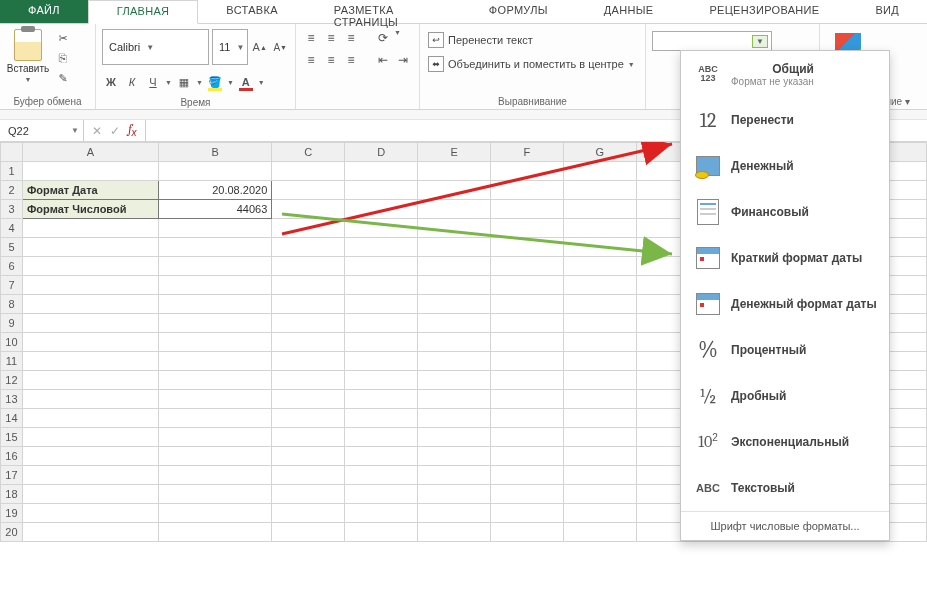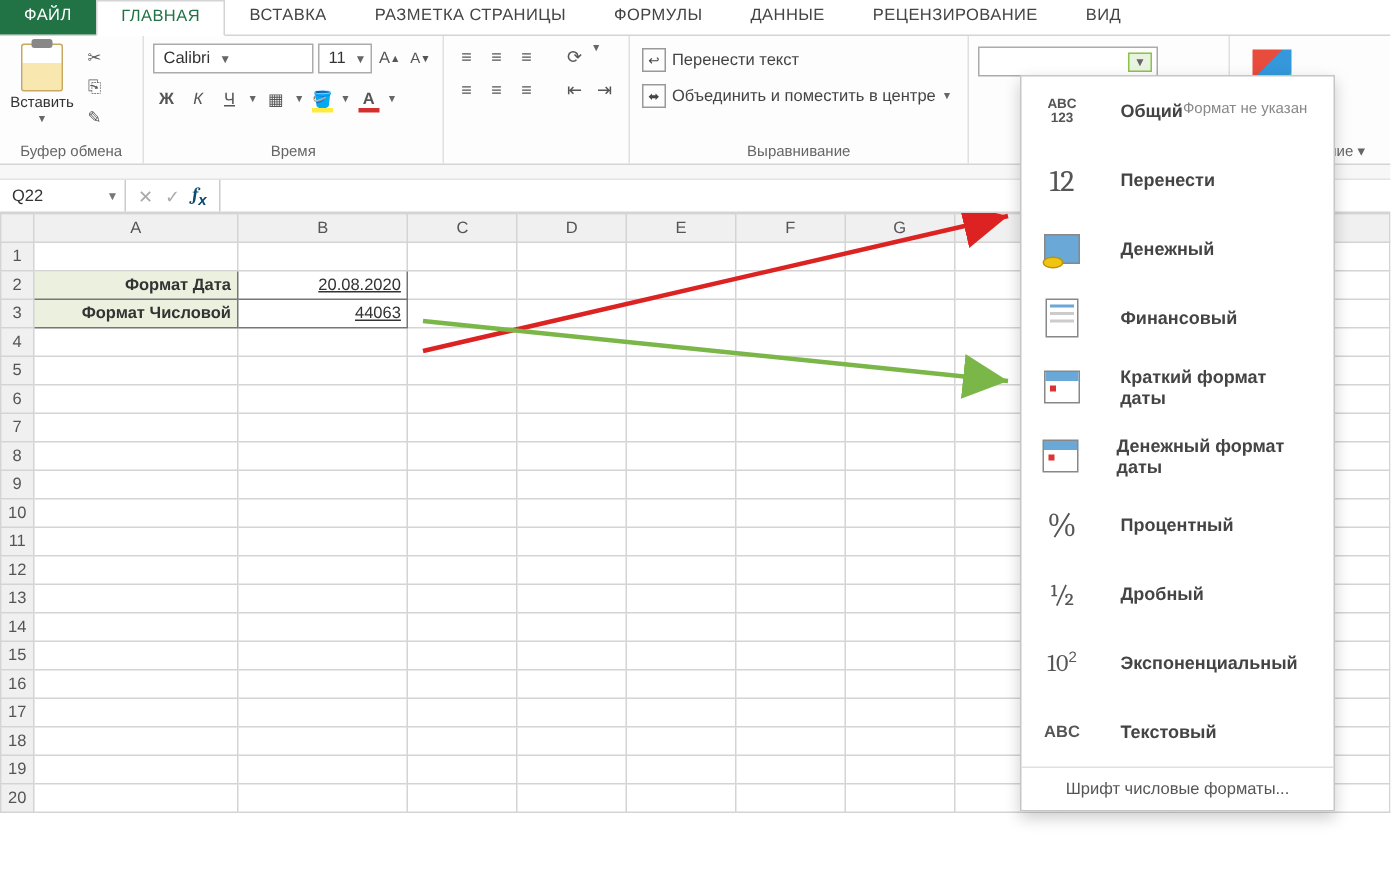--- a/index.html
+++ b/index.html
@@ -1,74 +1,74 @@
 <!DOCTYPE html>
 <html><head>
 <meta charset="utf-8">
 <style>
 * { margin:0; padding:0; box-sizing:border-box; font-family:'Segoe UI',Tahoma,sans-serif; }
 body { width:927px; height:591px; background:#fff; overflow:hidden; position:relative; font-size:12px; color:#333; }
 
 
 .tabs { display:flex; height:24px; background:#fff; border-bottom:1px solid #d4d4d4; }
-.tab { padding:4px 16px; font-size:11px; color:#444; cursor:pointer; text-transform:uppercase; letter-spacing:0.3px; }
+.tab { padding:4px 28px; font-size:11px; color:#444; cursor:pointer; text-transform:uppercase; letter-spacing:0.3px; }
 .tab.file { background:#217346; color:#fff; }
 .tab.active { border:1px solid #d4d4d4; border-bottom:1px solid #fff; color:#217346; background:#fff; margin-bottom:-1px; }
 
 
 .ribbon { display:flex; height:86px; border-bottom:1px solid #d4d4d4; background:#fdfdfd; }
 .grp { border-right:1px solid #e0e0e0; padding:3px 6px 2px 6px; display:flex; flex-direction:column; justify-content:space-between; }
 .grp-label { font-size:10px; color:#666; text-align:center; padding-top:2px; }
 .grp-body { display:flex; align-items:flex-start; gap:4px; flex:1; }
 
 .paste-btn { width:44px; display:flex; flex-direction:column; align-items:center; font-size:10px; gap:2px; padding-top:2px; }
 .paste-icon { width:28px; height:32px; background:linear-gradient(#fff 0 40%, #f9e7b0 40%); border:1px solid #c8a860; border-radius:2px; position:relative; }
 .paste-icon::before{content:""; position:absolute; top:-4px; left:6px; width:14px; height:6px; background:#888; border-radius:2px;}
 .mini-btn { width:18px; height:18px; border:1px solid transparent; display:flex; align-items:center; justify-content:center; color:#555; font-size:11px; }
 
 .font-row { display:flex; gap:3px; margin-bottom:4px; align-items:center; }
-.combo { border:1px solid #ababab; background:#fff; height:20px; display:flex; align-items:center; padding:0 4px 0 6px; font-size:11px; gap:6px; }
+.combo { border:1px solid #ababab; background:#fff; height:36px; display:flex; align-items:center; padding:0 4px 0 6px; font-size:11px; gap:6px; }
 .combo .caret { font-size:8px; color:#666; }
 
 .align-cell { width:18px; height:18px; display:flex; align-items:center; justify-content:center; color:#555; font-size:12px; }
 .align-row{display:flex; gap:2px;}
 
 .wrap-row { display:flex; align-items:center; gap:4px; font-size:11px; color:#444; padding:1px 2px; }
 .wrap-ico { width:16px; height:16px; border:1px solid #999; display:flex; align-items:center; justify-content:center; font-size:9px; }
 
 .numfmt-combo { width:120px; border:1px solid #ababab; height:20px; display:flex; align-items:center; justify-content:flex-end; padding:0 3px; background:#fff; }
 .numfmt-combo .caret { font-size:8px; color:#666; background:#e8f3e0; border:1px solid #8bc34a; padding:1px 3px; }
 
 .styles-ico { width:26px; height:36px; background:linear-gradient(135deg,#e74c3c 0 33%,#3498db 33% 66%,#2ecc71 66%); }
 
 
 .formula-row { display:flex; height:22px; border-bottom:1px solid #d4d4d4; align-items:stretch; }
 .namebox { width:84px; border-right:1px solid #ccc; display:flex; align-items:center; padding:0 4px 0 8px; font-size:11px; justify-content:space-between; }
 .namebox .caret{font-size:8px;color:#777;}
 .fx-btns { display:flex; align-items:center; gap:8px; padding:0 8px; color:#aaa; font-size:12px; }
-.fx-label { font-style:italic; font-family:'Cambria',serif; color:#0c4a6e;font-weight:bold; }
+.fx-label { font-style:italic; font-family:'Cambria',serif; color:#b91c1c; }
 .fbar { flex:1; border-left:1px solid #ccc; }
 
 
 .grid-wrap { position:relative; }
 table.grid { border-collapse:collapse; table-layout:fixed; }
 .grid th, .grid td { border:1px solid #d4d4d4; height:19px; font-size:11px; padding:0 4px; background:#fff; }
 .grid th { background:#f0f0f0; font-weight:normal; color:#555; text-align:center; }
 .grid .rowhdr { width:22px; text-align:center; background:#f0f0f0; color:#555; }
 .grid .colA { width:140px; }
 .grid .colB { width:116px; }
 .grid .colOther { width:76px; }
-.cellA { background:#ebf1de !important; font-weight:bold; text-align:right; border:1px solid #777 !important; }
-.cellB { text-align:right; border:1px solid #777 !important;text-decoration:underline; }
+.cellA { background:#ebf1de !important; font-weight:bold; text-align:left; border:1px solid #777 !important; }
+.cellB { text-align:right; border:1px solid #777 !important; }
 
 
 .dd { position:absolute; top:50px; left:680px; width:210px; background:#fff; border:1px solid #c6c6c6; box-shadow:0 4px 10px rgba(0,0,0,0.2); z-index:20; }
-.dd-item { display:flex; align-items:center; gap:24px; padding:8px 12px; cursor:pointer; }
+.dd-item { display:flex; align-items:center; gap:8px; padding:8px 12px; cursor:pointer; }
 .dd-ico { width:30px; height:30px; display:flex; align-items:center; justify-content:center; font-family:'Cambria',serif; font-size:16px; color:#555; }
-.dd-texts { display:flex; flex-direction:row; }
+.dd-texts { display:flex; flex-direction:column;align-items:flex-end; }
 .dd-title { font-size:12px; font-weight:bold; color:#444; }
 .dd-sub { font-size:10px; color:#888; }
 .dd-foot { border-top:1px solid #e0e0e0; padding:8px 12px; font-size:11px; color:#555; text-align:center; cursor:pointer; }
 
 
 .arrow { position:absolute; z-index:10; pointer-events:none; }
 </style>
 </head>
 <body>
 

